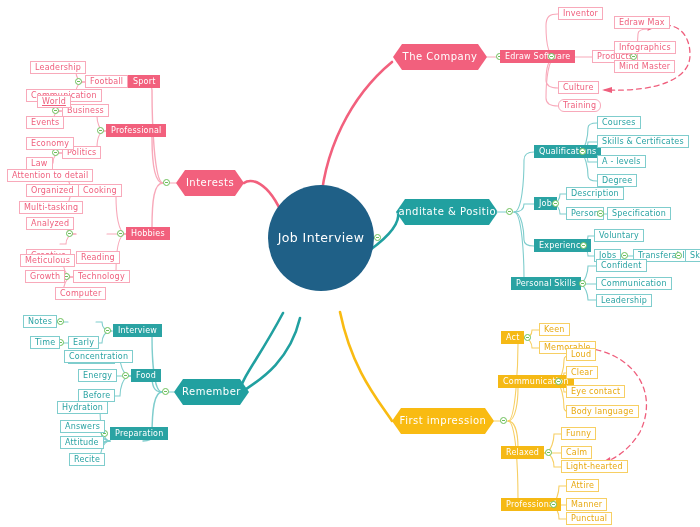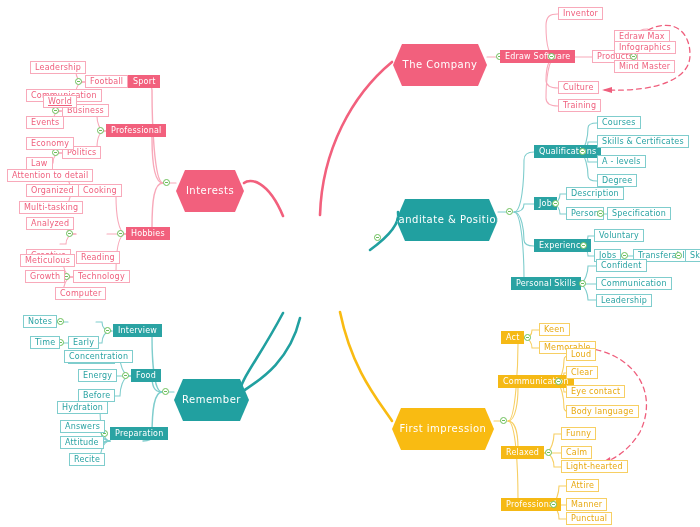--- a/index.html
+++ b/index.html
@@ -17,21 +17,21 @@
   
   .central{
     width:106px;height:106px;border-radius:50%;
     background:#1f6087;color:#ffffff;
     display:flex;align-items:center;justify-content:center;
     font-size:12.5px;letter-spacing:.4px;
   }
 
   
   .main{
-    height:42px;color:#ffffff;display:flex;align-items:center;justify-content:center;
+    height:26px;color:#ffffff;display:flex;align-items:center;justify-content:center;
     font-size:10px;letter-spacing:.5px;padding:0 14px;
     clip-path:polygon(9px 0,calc(100% - 9px) 0,100% 50%,calc(100% - 9px) 100%,9px 100%,0 50%);
   }
 
   
   .fill{
     height:13px;color:#ffffff;display:flex;align-items:center;justify-content:center;
     padding:0 5px;font-size:8px;
   }
   
@@ -184,53 +184,56 @@
       <path d="M131,376 C122,376 120,390 120,396 L114,396" stroke="#7fcdcd" stroke-width="1.1"></path>
 
       <path d="M110,441 C102,441 100,420 100,412 C100,409 96,408 92,408" stroke="#7fcdcd" stroke-width="1.1"></path>
       <path d="M110,441 C102,441 100,432 100,427 L92,427" stroke="#7fcdcd" stroke-width="1.1"></path>
       <path d="M110,441 C102,441 100,448 100,443 L92,443" stroke="#7fcdcd" stroke-width="1.1"></path>
       <path d="M110,441 L92,443" stroke="#7fcdcd" stroke-width="1.1"></path>
       <path d="M110,441 C102,441 100,455 100,460 L92,460" stroke="#7fcdcd" stroke-width="1.1"></path>
     </g>
   </svg>
 
+  <div class="node central" style="left:268px;top:185px;">
+    <span>Job Interview</span>
+  </div>
   <div class="handle" style="left:374px;top:234px;"></div>
 
   <div class="c-pink">
     <div class="node main pink-main" style="left:393px;top:44px;width:94px;">
       <span>The Company</span>
     </div>
     <div class="handle" style="left:496px;top:53px;"></div>
 
     <div class="node fill" style="left:500px;top:50px;">
       <span>Edraw Software</span>
     </div>
     <div class="handle" style="left:548px;top:53px;"></div>
 
     <div class="node out" style="left:558px;top:7px;">
       <span>Inventor</span>
     </div>
     <div class="node out" style="left:592px;top:50px;">
       <span>Products</span>
     </div>
     <div class="handle" style="left:630px;top:53px;"></div>
-    <div class="node out" style="left:614px;top:30px;">
+    <div class="node out" style="left:614px;top:16px;">
       <span>Edraw Max</span>
     </div>
     <div class="node out" style="left:614px;top:41px;">
       <span>Infographics</span>
     </div>
     <div class="node out" style="left:614px;top:60px;">
       <span>Mind Master</span>
     </div>
     <div class="node out" style="left:558px;top:81px;">
       <span>Culture</span>
     </div>
-    <div class="node out" style="left:558px;top:99px;">
+    <div class="node out" style="left:558px;top:99px;border-radius:6px;">
       <span>Training</span>
     </div>
   </div>
 
   <div class="c-teal">
     <div class="node main teal-main" style="left:396px;top:199px;width:102px;">
       <span>Canditate &amp; Position</span>
     </div>
     <div class="handle" style="left:506px;top:208px;"></div>
 
@@ -385,21 +388,21 @@
     </div>
 
     <div class="node fill" style="left:106px;top:124px;">
       <span>Professional</span>
     </div>
     <div class="handle" style="left:97px;top:127px;"></div>
     <div class="node out" style="left:62px;top:104px;">
       <span>Business</span>
     </div>
     <div class="handle" style="left:52px;top:107px;"></div>
-    <div class="node out" style="left:43px;top:95px;text-decoration:underline;">
+    <div class="node out" style="left:37px;top:95px;text-decoration:underline;">
       <span>World</span>
     </div>
     <div class="node out" style="left:26px;top:116px;">
       <span>Events</span>
     </div>
     <div class="node out" style="left:62px;top:146px;">
       <span>Politics</span>
     </div>
     <div class="handle" style="left:52px;top:149px;"></div>
     <div class="node out" style="left:26px;top:137px;">

